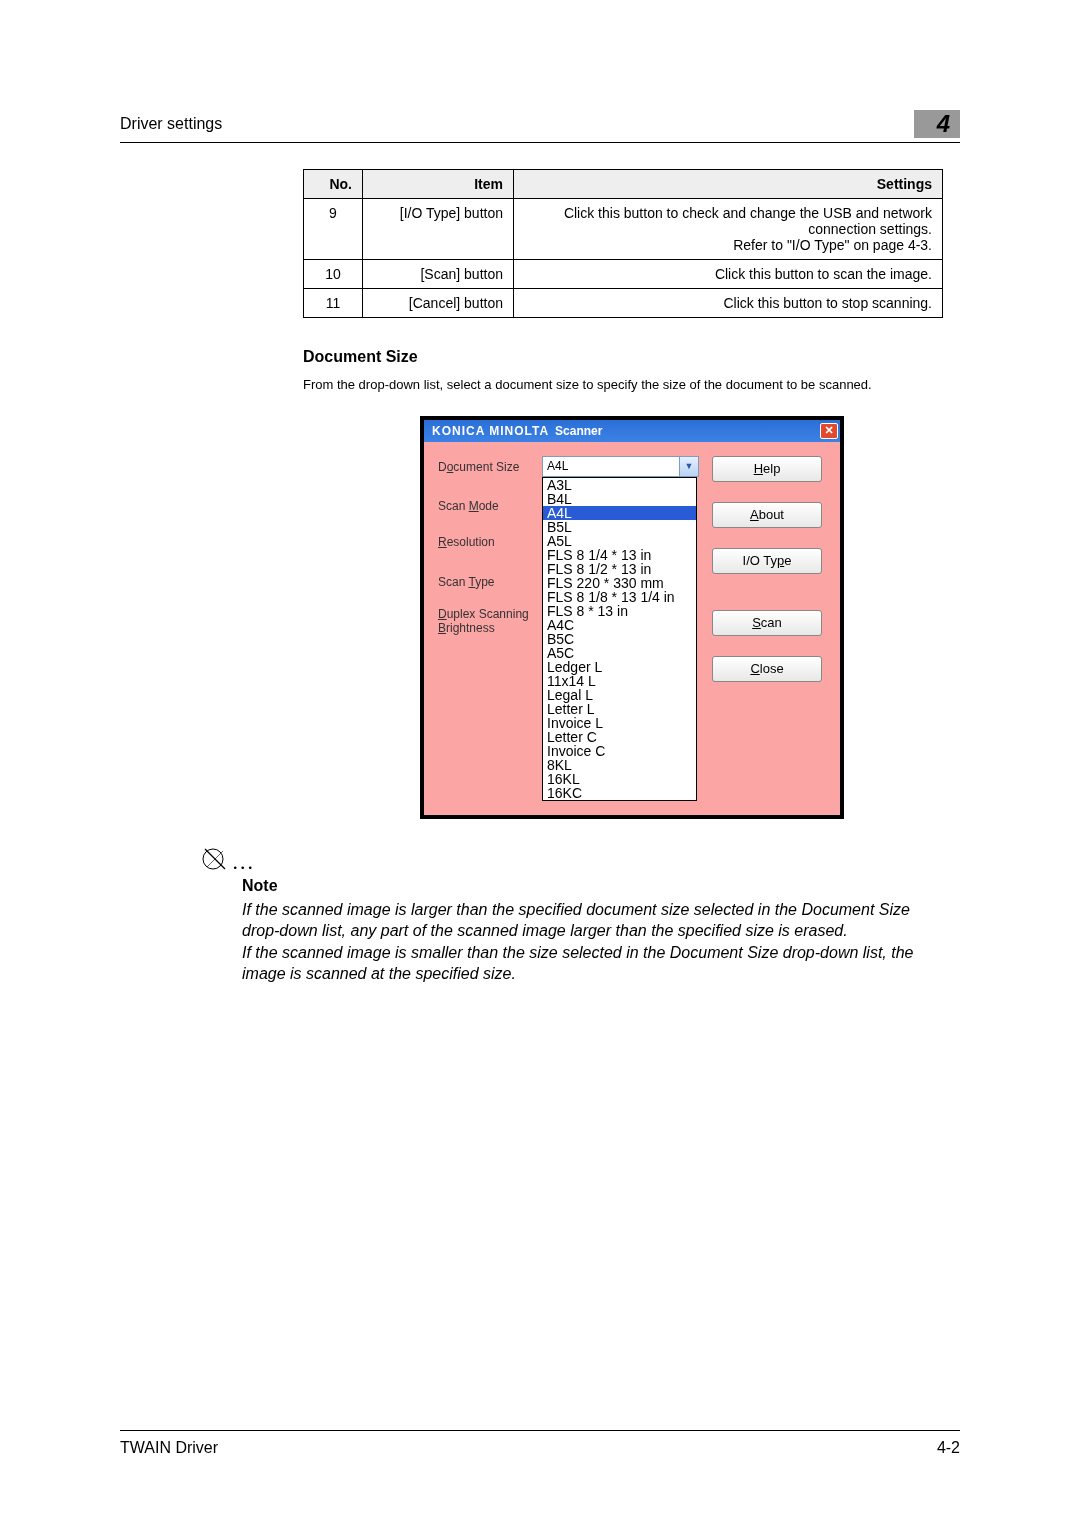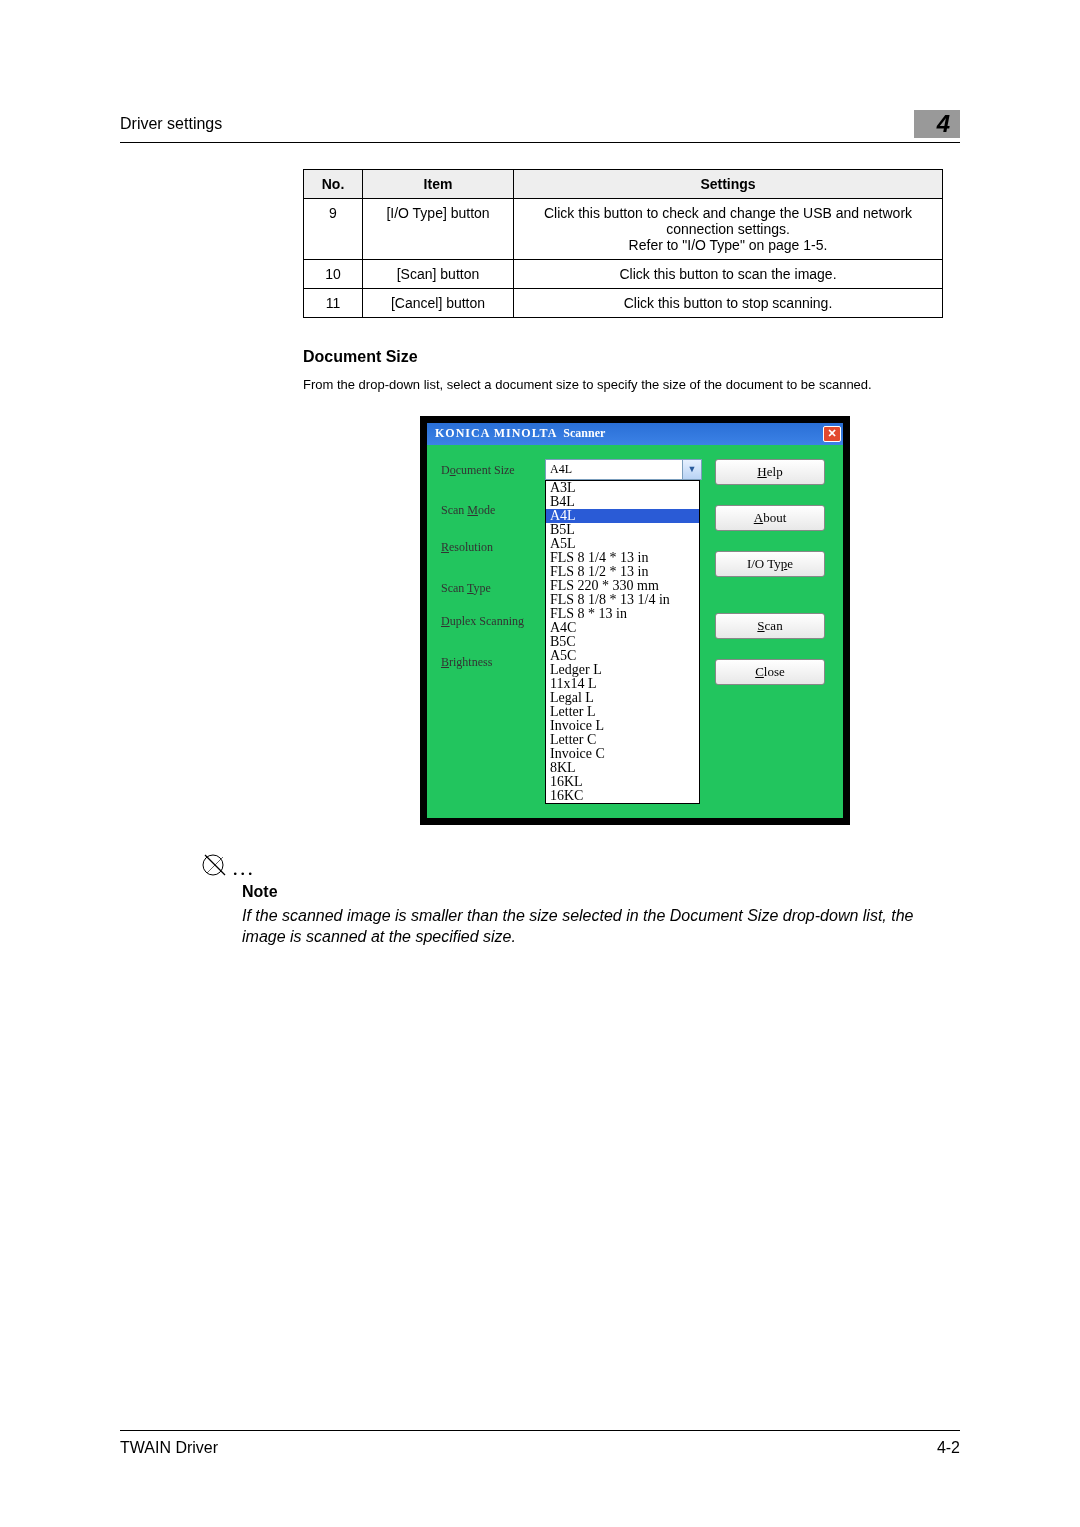--- a/index.html
+++ b/index.html
@@ -47,21 +47,21 @@
 
   table.info-table {
     width: 640px;
     margin-left: 183px;
     border-collapse: collapse;
     font-size: 14px;
   }
   table.info-table th, table.info-table td {
     border: 1px solid #000;
     padding: 6px 10px;
-    text-align: center;
+    text-align: right;
     vertical-align: top;
   }
   table.info-table th {
     background: #eee;
     font-weight: bold;
   }
   table.info-table td.no {
     text-align: center;
     width: 38px;
   }
@@ -78,23 +78,23 @@
     font-size: 13px;
     margin: 10px 0 0 183px;
     line-height: 1.35;
     width: 640px;
   }
 
   
   .dialog {
     width: 416px;
     margin: 22px 0 0 300px;
-    border: 7px solid #000000;
-    background: #22c55e;
-    font-family: Liberation Serif, serif;
+    border: 4px solid #000000;
+    background: #fca5a5;
+    font-family: Liberation Sans, sans-serif;
     font-size: 12px;
   }
   .dlg-title {
     display: flex;
     justify-content: space-between;
     align-items: center;
     height: 22px;
     background: linear-gradient(to bottom, #2a6fd6, #3c82e6);
     padding: 0 2px 0 8px;
   }
@@ -265,21 +265,21 @@
         <th>No.</th>
         <th>Item</th>
         <th>Settings</th>
       </tr>
     </thead>
     <tbody>
       <tr>
         <td class="no">9</td>
         <td class="item">[I/O Type] button</td>
         <td style="white-space:pre-line;">Click this button to check and change the USB and network connection settings.
-Refer to "I/O Type" on page 1-5.</td>
+Refer to "I/O Type" on page 4-3.</td>
       </tr>
       <tr>
         <td class="no">10</td>
         <td class="item">[Scan] button</td>
         <td>Click this button to scan the image.</td>
       </tr>
       <tr>
         <td class="no">11</td>
         <td class="item">[Cancel] button</td>
         <td>Click this button to stop scanning.</td>
@@ -298,21 +298,21 @@
       </div>
       <div class="close-btn">✕</div>
     </div>
     <div class="dlg-body">
       <div class="dlg-left">
         <div class="lbl" style="margin-top:4px;">D<span style="text-decoration:underline;">o</span>cument Size</div>
         <div class="lbl" style="margin-top:25px;">Scan <span style="text-decoration:underline;">M</span>ode</div>
         <div class="lbl" style="margin-top:22px;"><span style="text-decoration:underline;">R</span>esolution</div>
         <div class="lbl" style="margin-top:26px;">Scan <span style="text-decoration:underline;">T</span>ype</div>
         <div class="lbl" style="margin-top:18px;"><span style="text-decoration:underline;">D</span>uplex Scanning</div>
-        <div class="lbl" style="margin-top:26px;"><span style="text-decoration:underline;">B</span>rightness</div>
+        <div class="lbl" style=""><span style="text-decoration:underline;">B</span>rightness</div>
       </div>
 
       <div class="dlg-center">
         <div class="combo">
           <div class="combo-val">A4L</div>
           <div class="combo-arrow">▼</div>
         </div>
         <div class="drop-list" id="drop-list">
             <div>A3L</div>
             <div>B4L</div>
@@ -372,20 +372,21 @@
 
   <div class="note-icon">
     <svg width="30" height="30" viewBox="0 0 30 30">
       <ellipse cx="13" cy="14" rx="10" ry="10" fill="none" stroke="#000" stroke-width="1"></ellipse>
       <path d="M5 4 L25 24" stroke="#000" stroke-width="1.3"></path>
       <path d="M7 22 L23 6" stroke="#000" stroke-width="0.6"></path>
     </svg>
     <span class="dots">...</span>
   </div>
   <div class="note-title">Note</div>
+  <div class="note-text">If the scanned image is larger than the specified document size selected in the Document Size drop-down list, any part of the scanned image larger than the specified size is erased.</div>
   <div class="note-text">If the scanned image is smaller than the size selected in the Document Size drop-down list, the image is scanned at the specified size.</div>
 
 </div>
 
 <div class="footer">
   <div>TWAIN Driver</div>
   <div>4-2</div>
 </div>
 
 </body></html>

